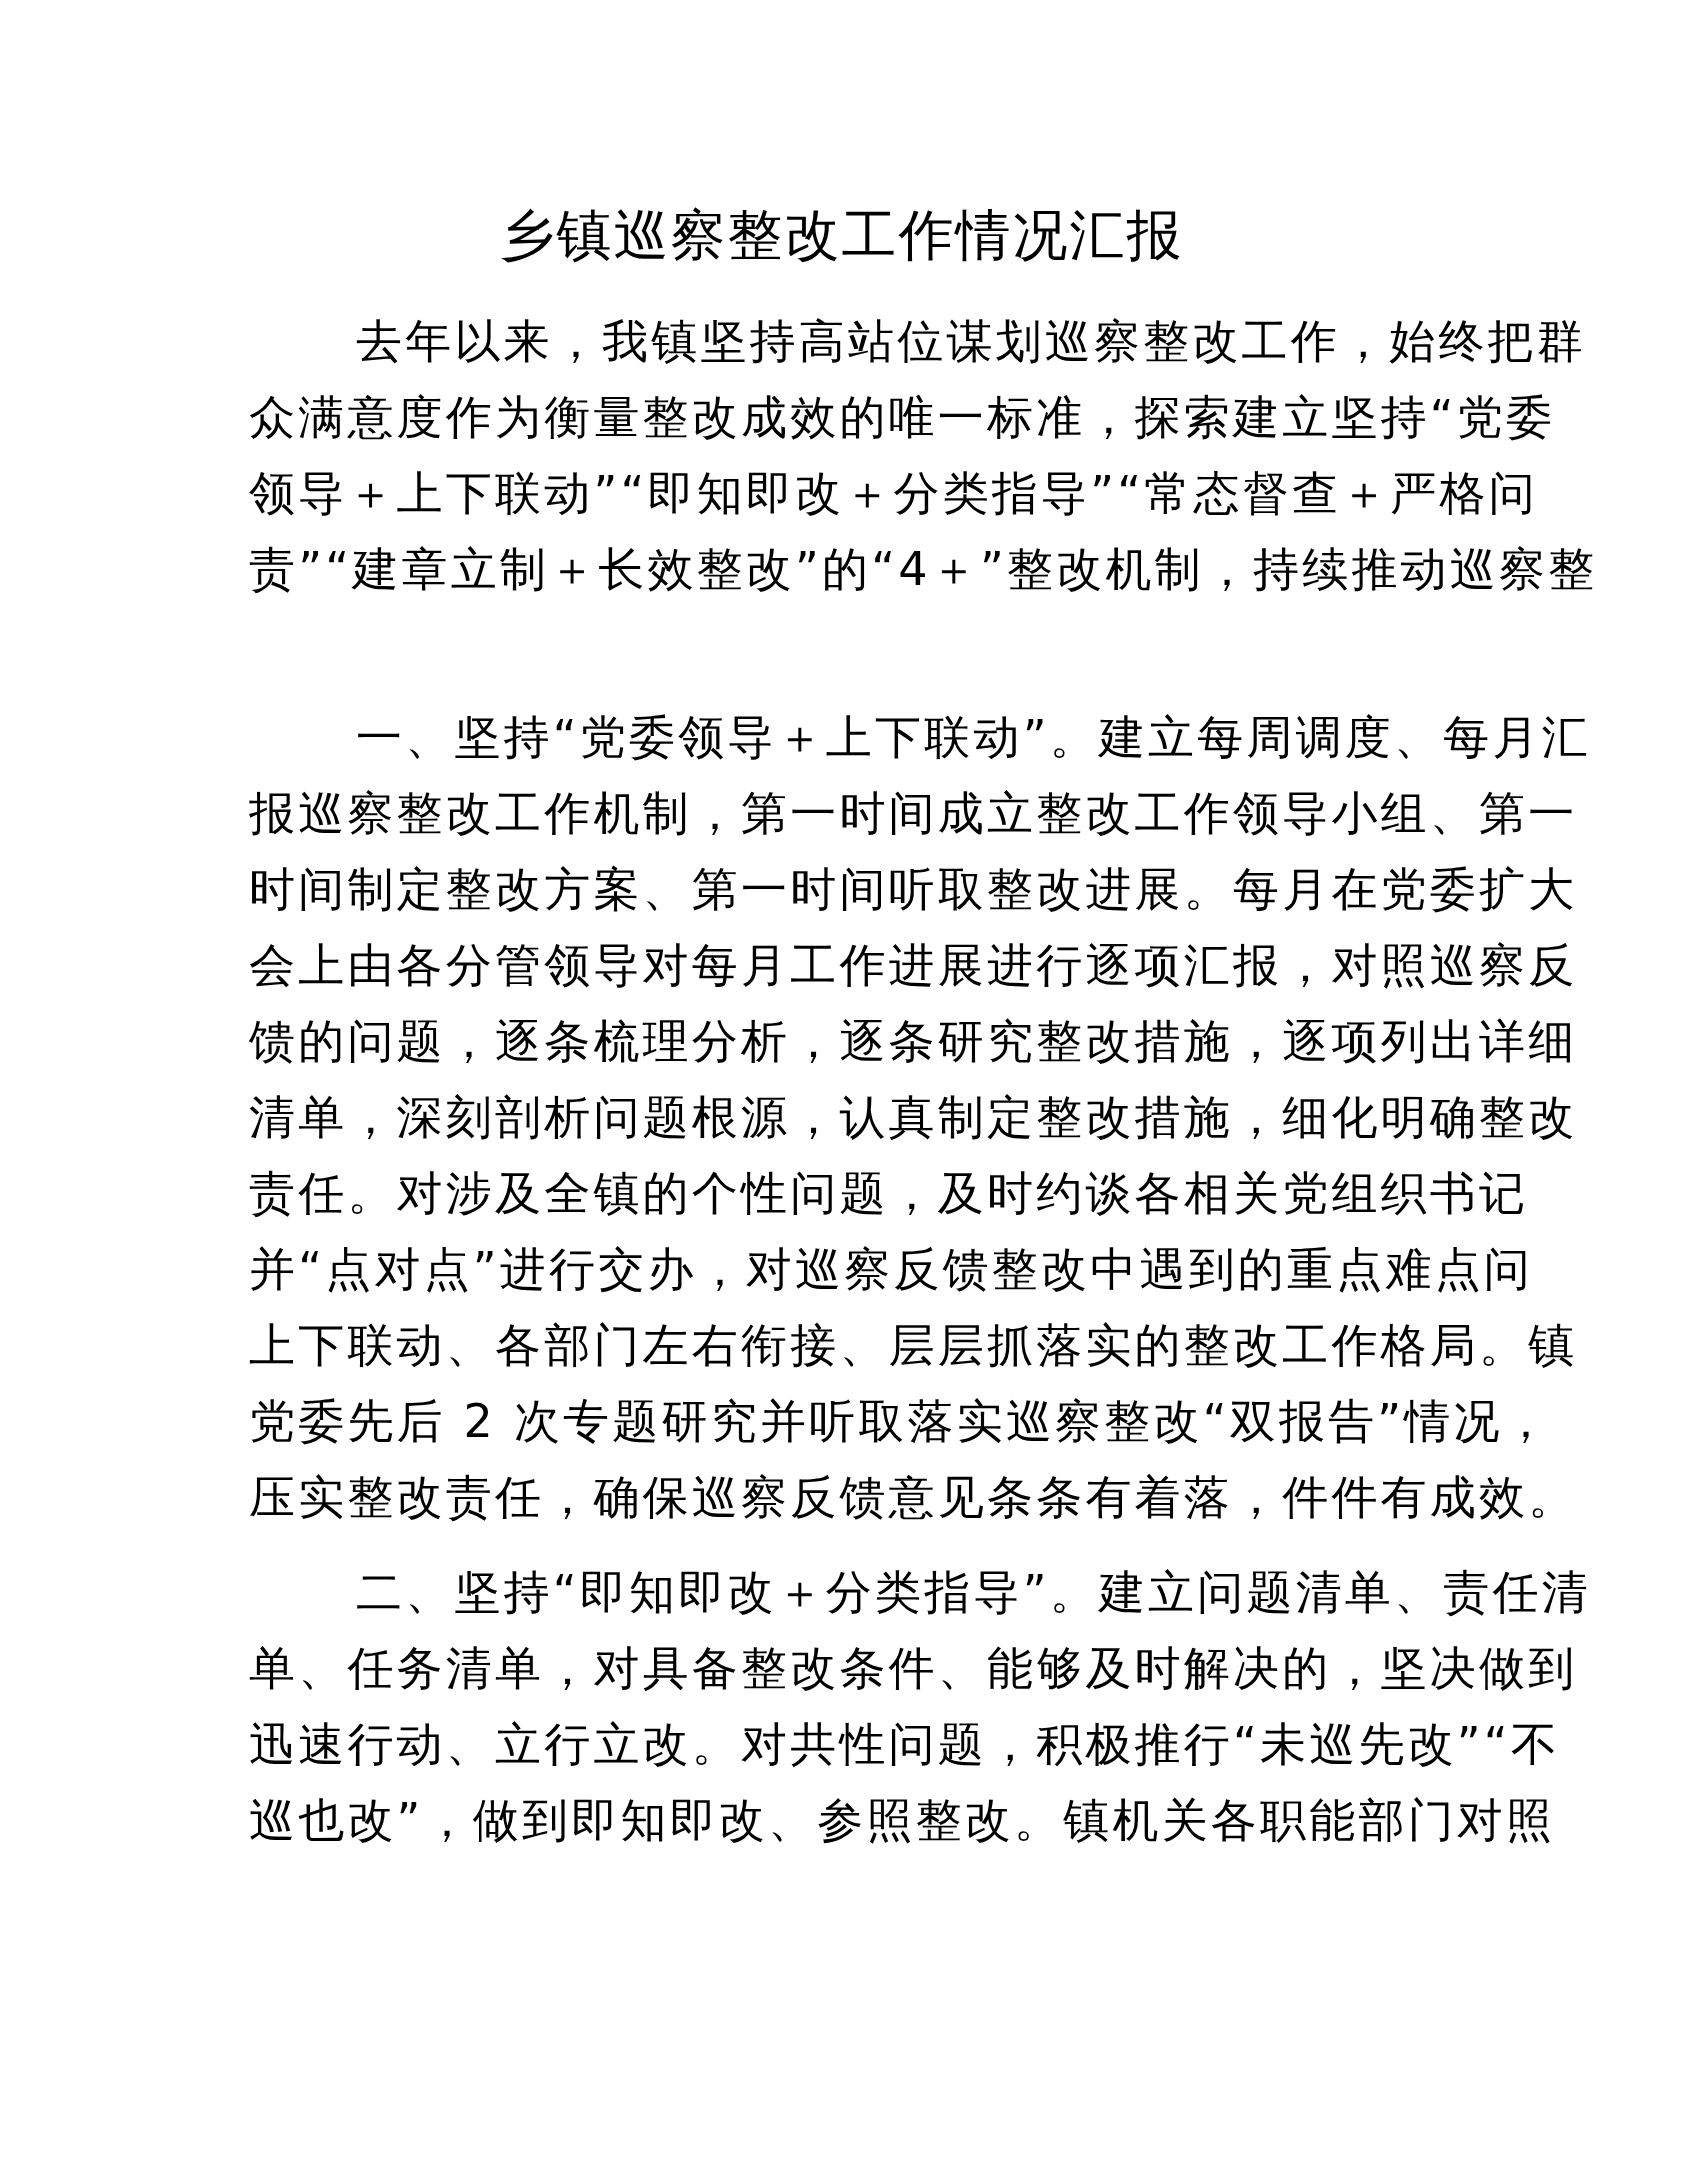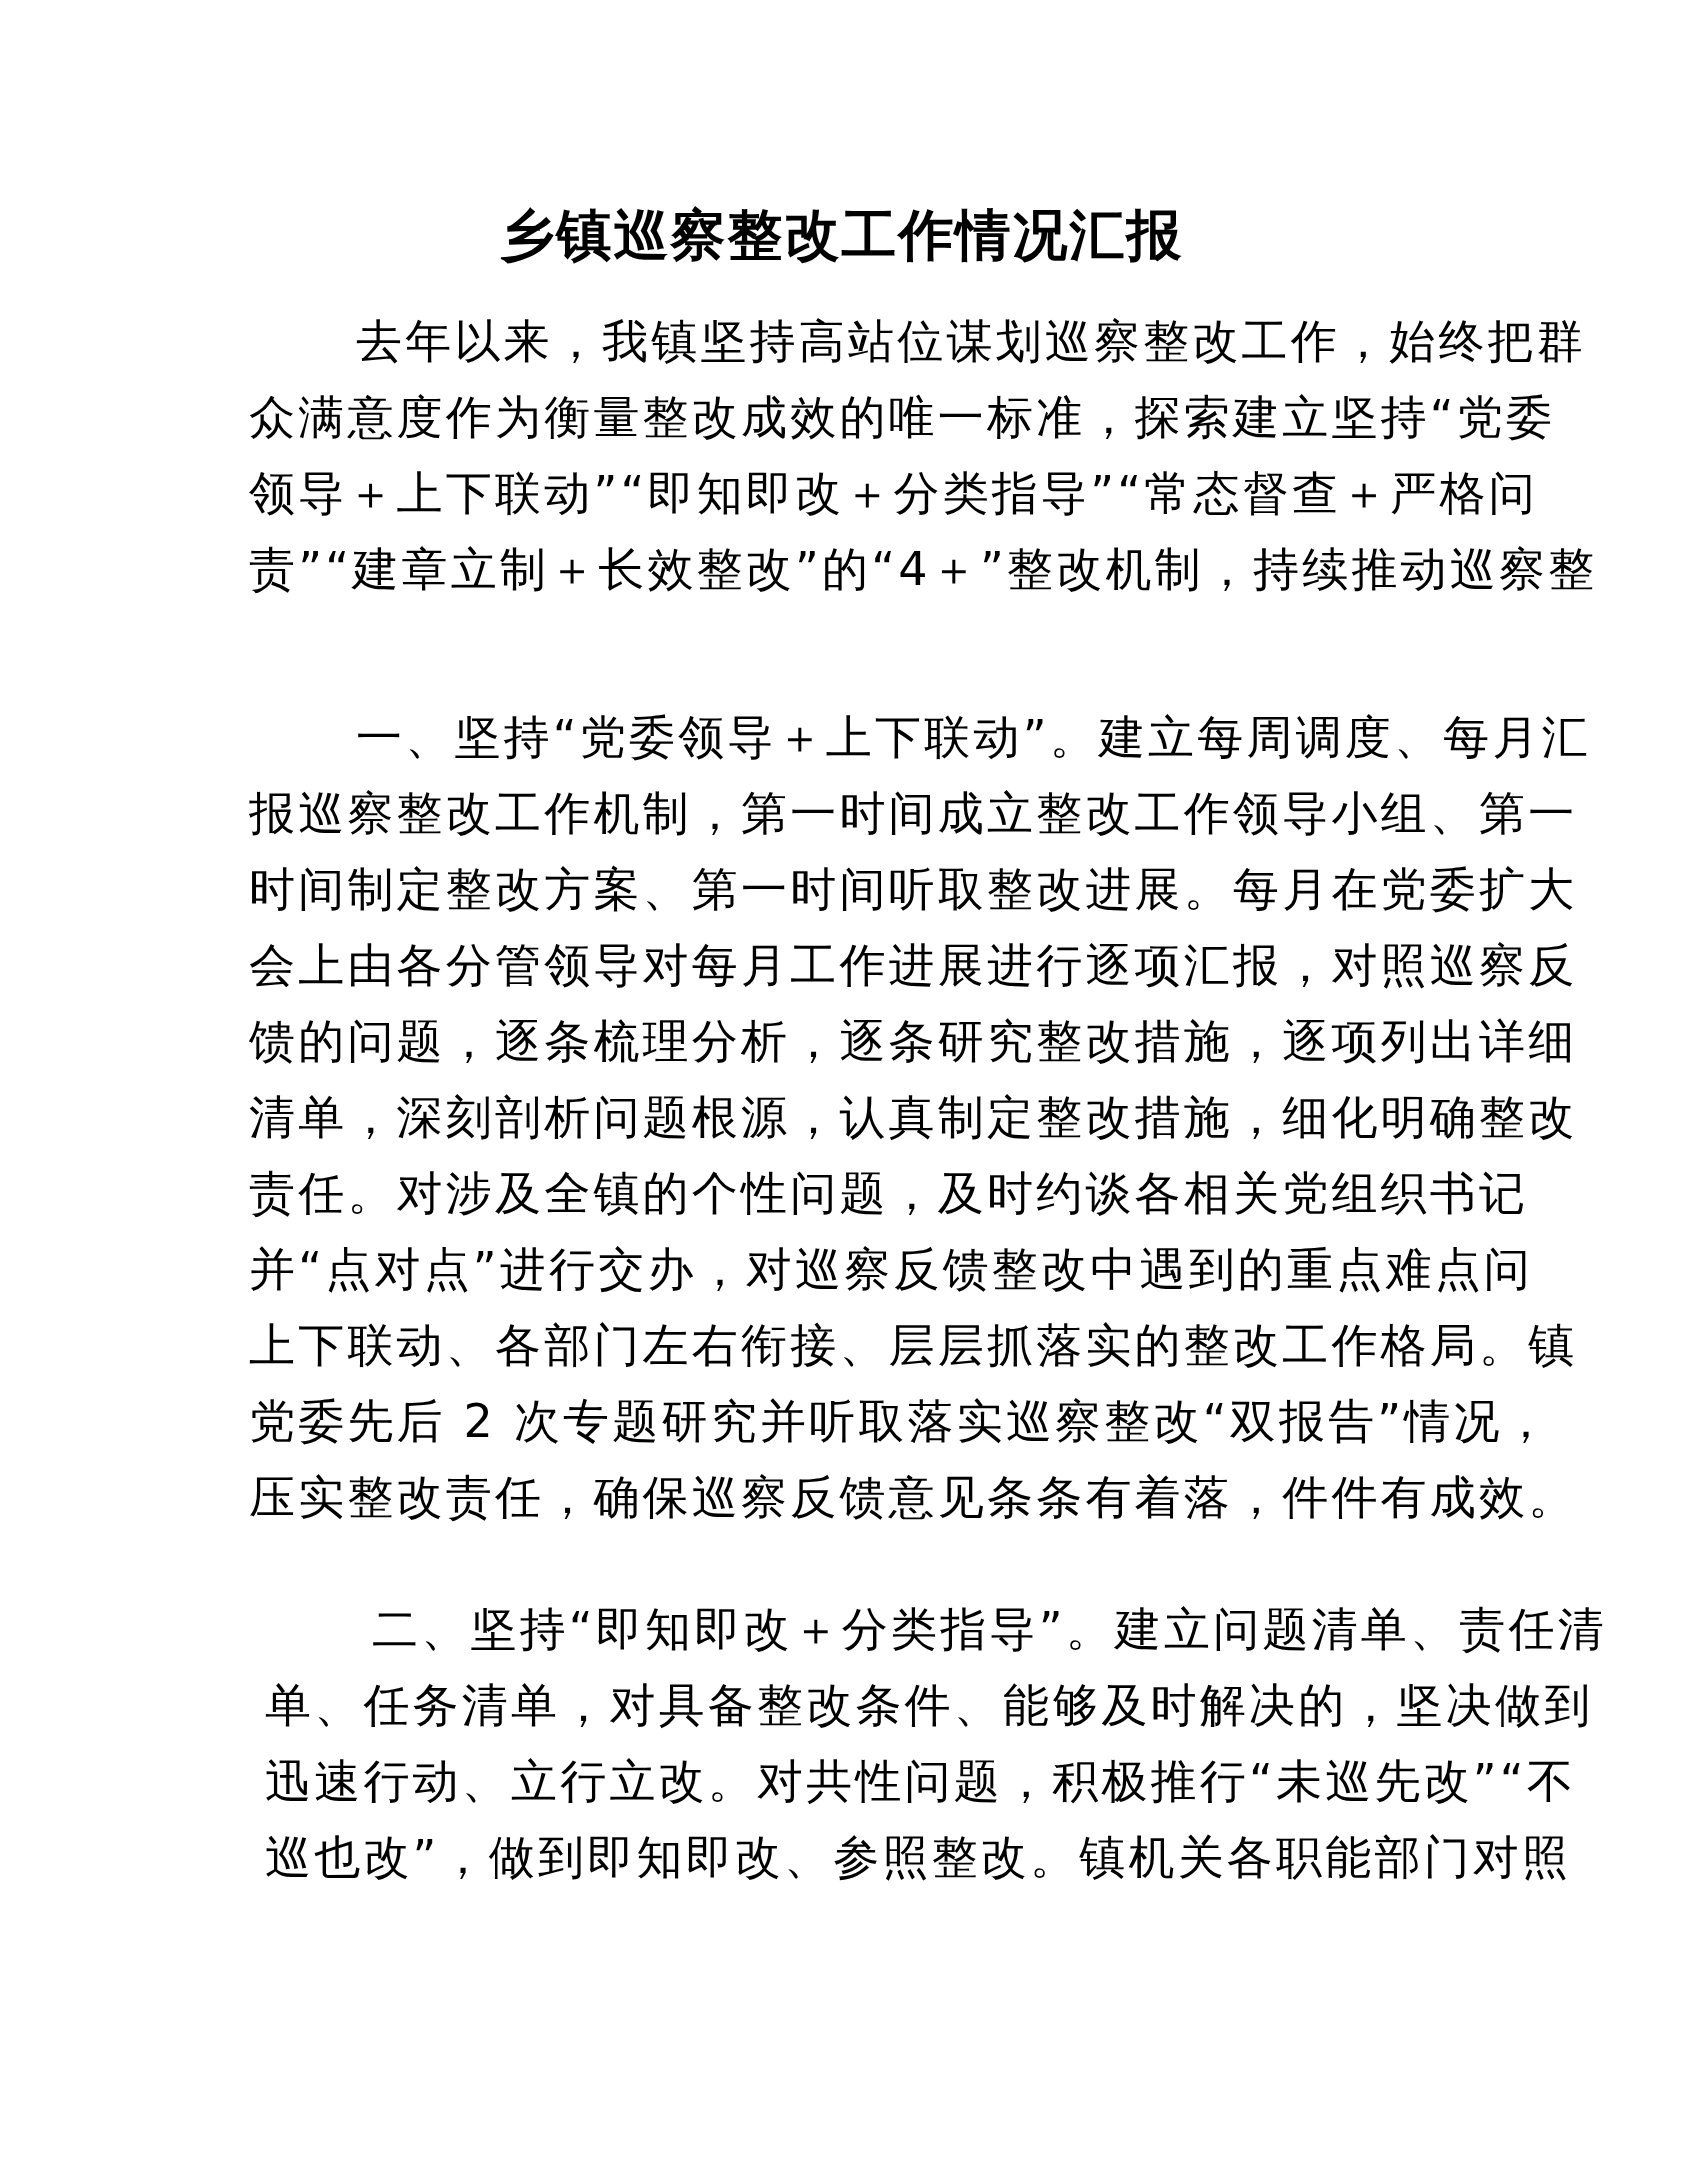--- a/index.html
+++ b/index.html
@@ -1,27 +1,27 @@
 <!DOCTYPE html>
 <html><head>
 <meta charset="utf-8">
 <style>
   html, body { margin: 0; padding: 0; background: #ffffff; }
   body { width: 1683px; height: 2178px; position: relative; overflow: hidden;
          font-family: "DejaVu Sans", "Liberation Sans", sans-serif; color: #000; }
   .page { position: absolute; left: 0; top: 0; width: 1683px; height: 2178px; background: #fff; }
   .title { position: absolute; left: 0; width: 1683px; top: 200px; text-align: center;
-           font-size: 55px; line-height: 71px; letter-spacing: 2px; font-weight: bold; }
+           font-size: 55px; line-height: 71px; letter-spacing: 2px; }
   .para { position: absolute; left: 249px; width: 1188px; }
   .line { display: block; height: 76px; font-size: 46px; line-height: 76px; white-space: nowrap;
           letter-spacing: 3.2px; }
   .indent { padding-left: 107px; }
   #p1 { top: 303px; }
   #p2 { top: 699px; }
-  #p3 { top: 1591px; margin-left: 16px; }
+  #p3 { top: 1554px; }
 </style>
 </head>
 <body>
 
 <div class="page">
   <div class="title">乡镇巡察整改工作情况汇报</div>
 
   <div class="para" id="p1">
     <span class="line indent">去年以来，我镇坚持高站位谋划巡察整改工作，始终把群</span>
     <span class="line">众满意度作为衡量整改成效的唯一标准，探索建立坚持“党委</span>

